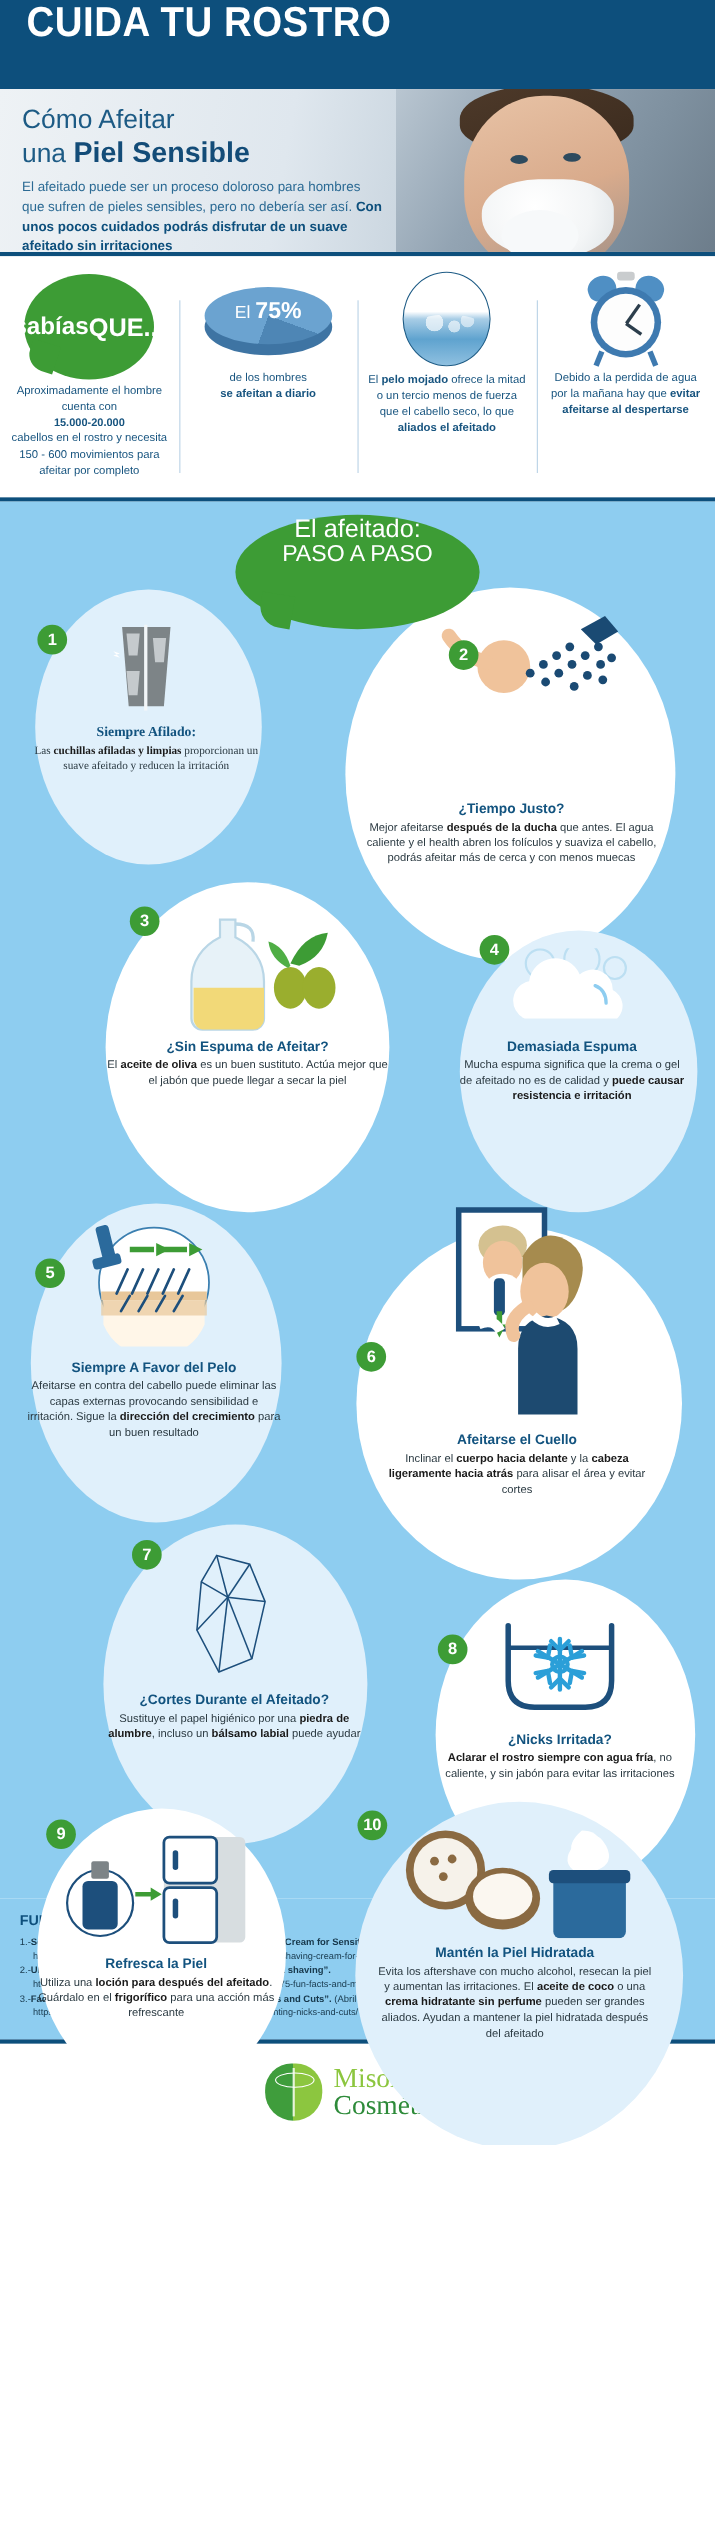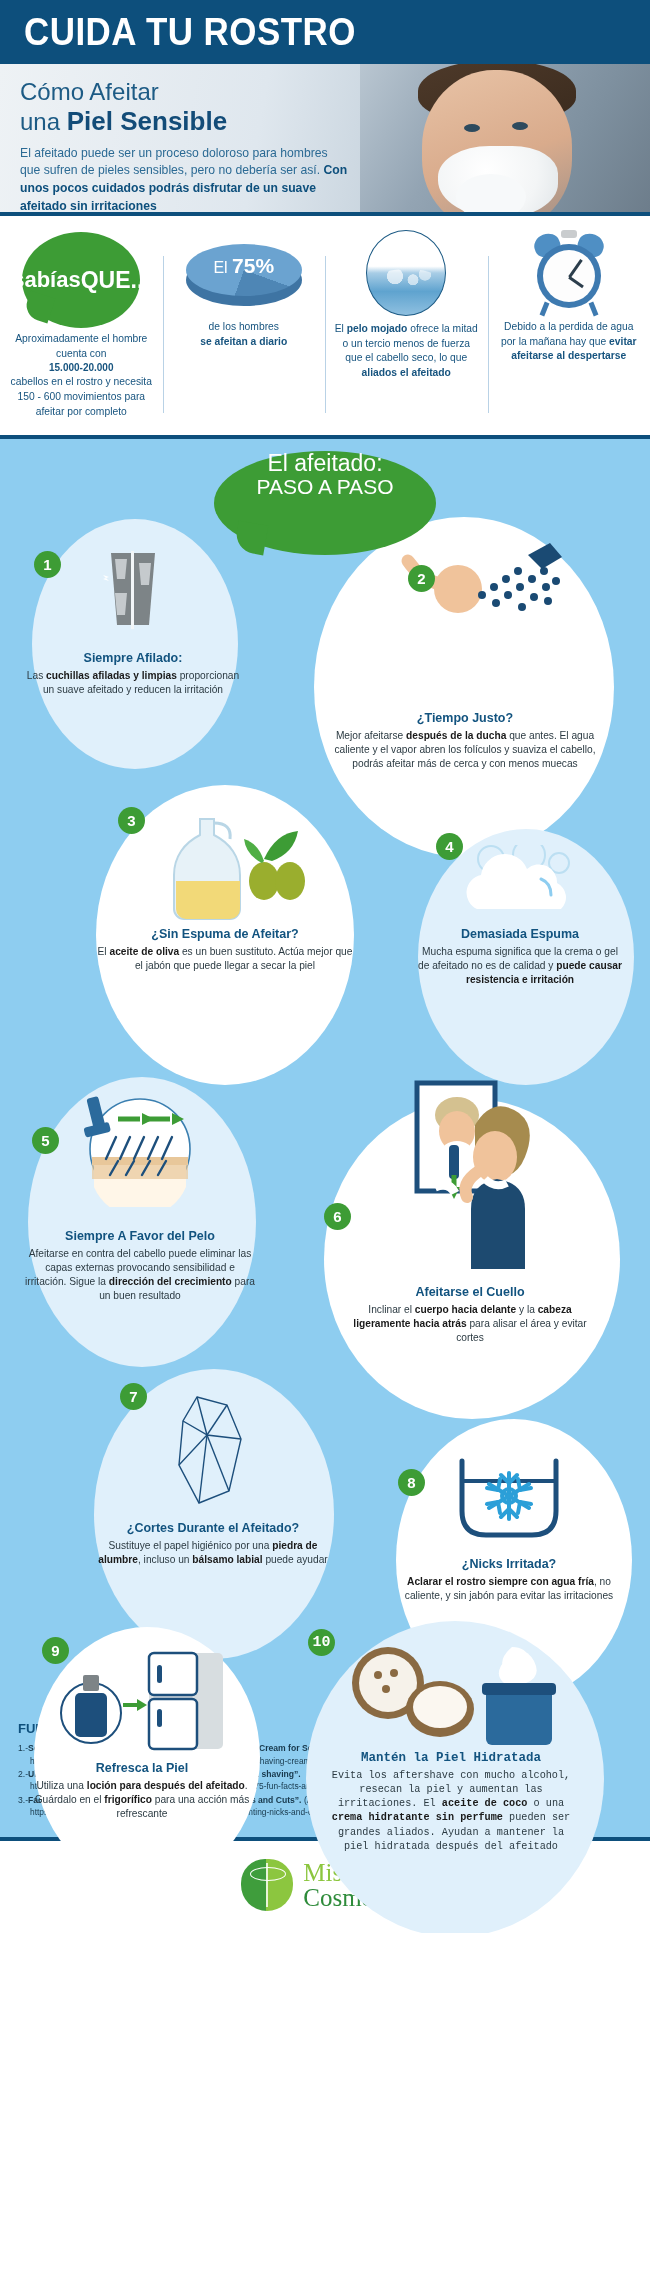--- a/index.html
+++ b/index.html
@@ -7,23 +7,23 @@
     width: 650px;
     font-family: "Liberation Sans", sans-serif;
     background: #ffffff;
     color: #1d4f7c;
   }
   .page { width: 650px; position: relative; overflow: hidden; }
 
   
   .top-bar {
     background: #0d4f7c;
-    height: 64px;
+    height: 81px;
     display: flex;
-    align-items: center;
+    align-items: flex-start;
     padding-left: 24px;
   }
   .top-bar h1 {
     color: #ffffff;
     font-size: 38px;
     font-weight: bold;
     letter-spacing: 0.5px;
     font-family: "Liberation Sans", sans-serif;
     transform: scaleX(0.92);
     transform-origin: left center;
@@ -419,21 +419,21 @@
       <div class="ill" style="width:72px;height:86px; margin-top:26px;">
         <svg viewBox="0 0 72 86" width="72" height="86">
           <polygon points="14,8 58,8 52,80 20,80" fill="#7d8487"></polygon>
           <rect x="34" y="6" width="3" height="78" fill="#f2f6f8"></rect>
           <polygon points="18,14 30,14 28,34 20,34" fill="#c5cacd"></polygon>
           <polygon points="42,18 54,18 52,40 44,40" fill="#c5cacd"></polygon>
           <polygon points="18,48 30,48 28,70 20,70" fill="#c5cacd"></polygon>
           <path d="M6 30 L12 32 L6 34 L12 36 Z" fill="#ffffff"></path>
         </svg>
       </div>
-      <div class="step-body" style="margin-top:20px;">
+      <div class="step-body" style="margin-top:10px;font-family:Liberation Serif, serif;">
         <div class="step-title">Siempre Afilado:</div>
         <div class="step-txt"><span>Las </span><b>cuchillas afiladas y limpias</b><span> proporcionan un suave afeitado y reducen la irritación</span></div>
       </div>
     </div>
 
     <div class="step" style="left:290px; top:88px; width:350px;">
       <div class="blob white" style="left:24px; top:-10px; width:300px; height:340px;"></div>
       <div class="badge" style="left:118px; top:38px;">2</div>
       <div class="ill" style="width:230px;height:120px;">
         <svg viewBox="0 0 230 120" width="230" height="120">
@@ -454,21 +454,21 @@
               <circle cx="196" cy="60" r="4"></circle>
               <circle cx="184" cy="70" r="4"></circle>
               <circle cx="172" cy="80" r="4"></circle>
             <circle cx="206" cy="54" r="4"></circle>
               <circle cx="198" cy="74" r="4"></circle>
           </g>
         </svg>
       </div>
       <div class="step-body" style="margin-top:64px; padding:0 34px;">
         <div class="step-title">¿Tiempo Justo?</div>
-        <div class="step-txt"><span>Mejor afeitarse </span><b>después de la ducha</b><span> que antes. El agua caliente y el vapor abren los folículos y suaviza el cabello, podrás afeitar más de cerca y con menos muecas</span></div>
+        <div class="step-txt"><span>Mejor afeitarse </span><b>después de la ducha</b><span> que antes. El agua caliente y el health abren los folículos y suaviza el cabello, podrás afeitar más de cerca y con menos muecas</span></div>
       </div>
     </div>
 
     <div class="step" style="left:80px; top:350px; width:290px;">
       <div class="blob white" style="left:16px; top:-4px; width:258px; height:300px;"></div>
       <div class="badge" style="left:38px; top:18px;">3</div>
       <div class="ill" style="width:170px;height:118px; margin-top:18px;">
         <svg viewBox="0 0 170 118" width="170" height="118">
           <path d="M60 12 h14 v16 c16 8 26 22 26 40 v34 a10 10 0 0 1 -10 10 h-46 a10 10 0 0 1 -10 -10 v-34 c0 -18 10 -32 26 -40 z" fill="#e7f2f8" stroke="#b9d6e6" stroke-width="2"></path>
           <path d="M36 74 h64 v28 a10 10 0 0 1 -10 10 h-44 a10 10 0 0 1 -10 -10 z" fill="#f2d978"></path>
@@ -526,21 +526,21 @@
           <rect x="14" y="8" width="12" height="34" rx="3" fill="#2b6a9c" transform="rotate(-14 20 24)"></rect>
           <rect x="8" y="36" width="26" height="10" rx="3" fill="#2b6a9c" transform="rotate(-14 20 40)"></rect>
           <g stroke="#3d9c35" stroke-width="5" fill="none" marker-end="">
             <path d="M42 30 h22"></path>
               <path d="M72 30 h22"></path>
           </g>
           <polygon points="66,24 78,30 66,36" fill="#3d9c35"></polygon>
           <polygon points="96,24 108,30 96,36" fill="#3d9c35"></polygon>
         </svg>
       </div>
-      <div class="step-body" style="margin-top:22px; padding:0 10px;">
+      <div class="step-body" style="margin-top:12px; padding:0 10px;">
         <div class="step-title">Siempre A Favor del Pelo</div>
         <div class="step-txt"><span>Afeitarse en contra del cabello puede eliminar las capas externas provocando sensibilidad e irritación. Sigue la </span><b>dirección del crecimiento</b><span> para un buen resultado</span></div>
       </div>
     </div>
 
     <div class="step" style="left:300px; top:640px; width:340px;">
       <div class="blob white" style="left:24px; top:20px; width:296px; height:320px;"></div>
       <div class="badge" style="left:24px; top:124px;">6</div>
       <div class="ill" style="width:190px;height:200px;">
         <svg viewBox="0 0 190 200" width="190" height="200">
@@ -635,21 +635,21 @@
           <path d="M76 56 h16" stroke="#3d9c35" stroke-width="4"></path>
           <polygon points="90,50 100,56 90,62" fill="#3d9c35"></polygon>
         </svg>
       </div>
       <div class="step-body" style="margin-top:8px; padding:0 12px;">
         <div class="step-title">Refresca la Piel</div>
         <div class="step-txt"><span>Utiliza una </span><b>loción para después del afeitado</b><span>. Guárdalo en el </span><b>frigorífico</b><span> para una acción más refrescante</span></div>
       </div>
     </div>
 
-    <div class="step" style="left:276px; top:1186px; width:350px;font-family:Liberation Mono, monospace;">
+    <div class="step" style="left:293px; top:1186px; width:350px;">
       <div class="blob pale" style="left:30px; top:-4px; width:298px; height:316px;"></div>
       <div class="badge" style="left:32px; top:4px;">10</div>
       <div class="ill" style="width:230px;height:106px; margin-top:14px;">
         <svg viewBox="0 0 230 106" width="230" height="106">
           <circle cx="52" cy="44" r="36" fill="#8a6a42"></circle>
           <circle cx="52" cy="44" r="29" fill="#f6f2ea"></circle>
           <circle cx="42" cy="36" r="4" fill="#8a6a42"></circle>
             <circle cx="58" cy="34" r="4" fill="#8a6a42"></circle>
             <circle cx="50" cy="50" r="4" fill="#8a6a42"></circle>
           <ellipse cx="104" cy="70" rx="34" ry="28" fill="#8a6a42"></ellipse>

